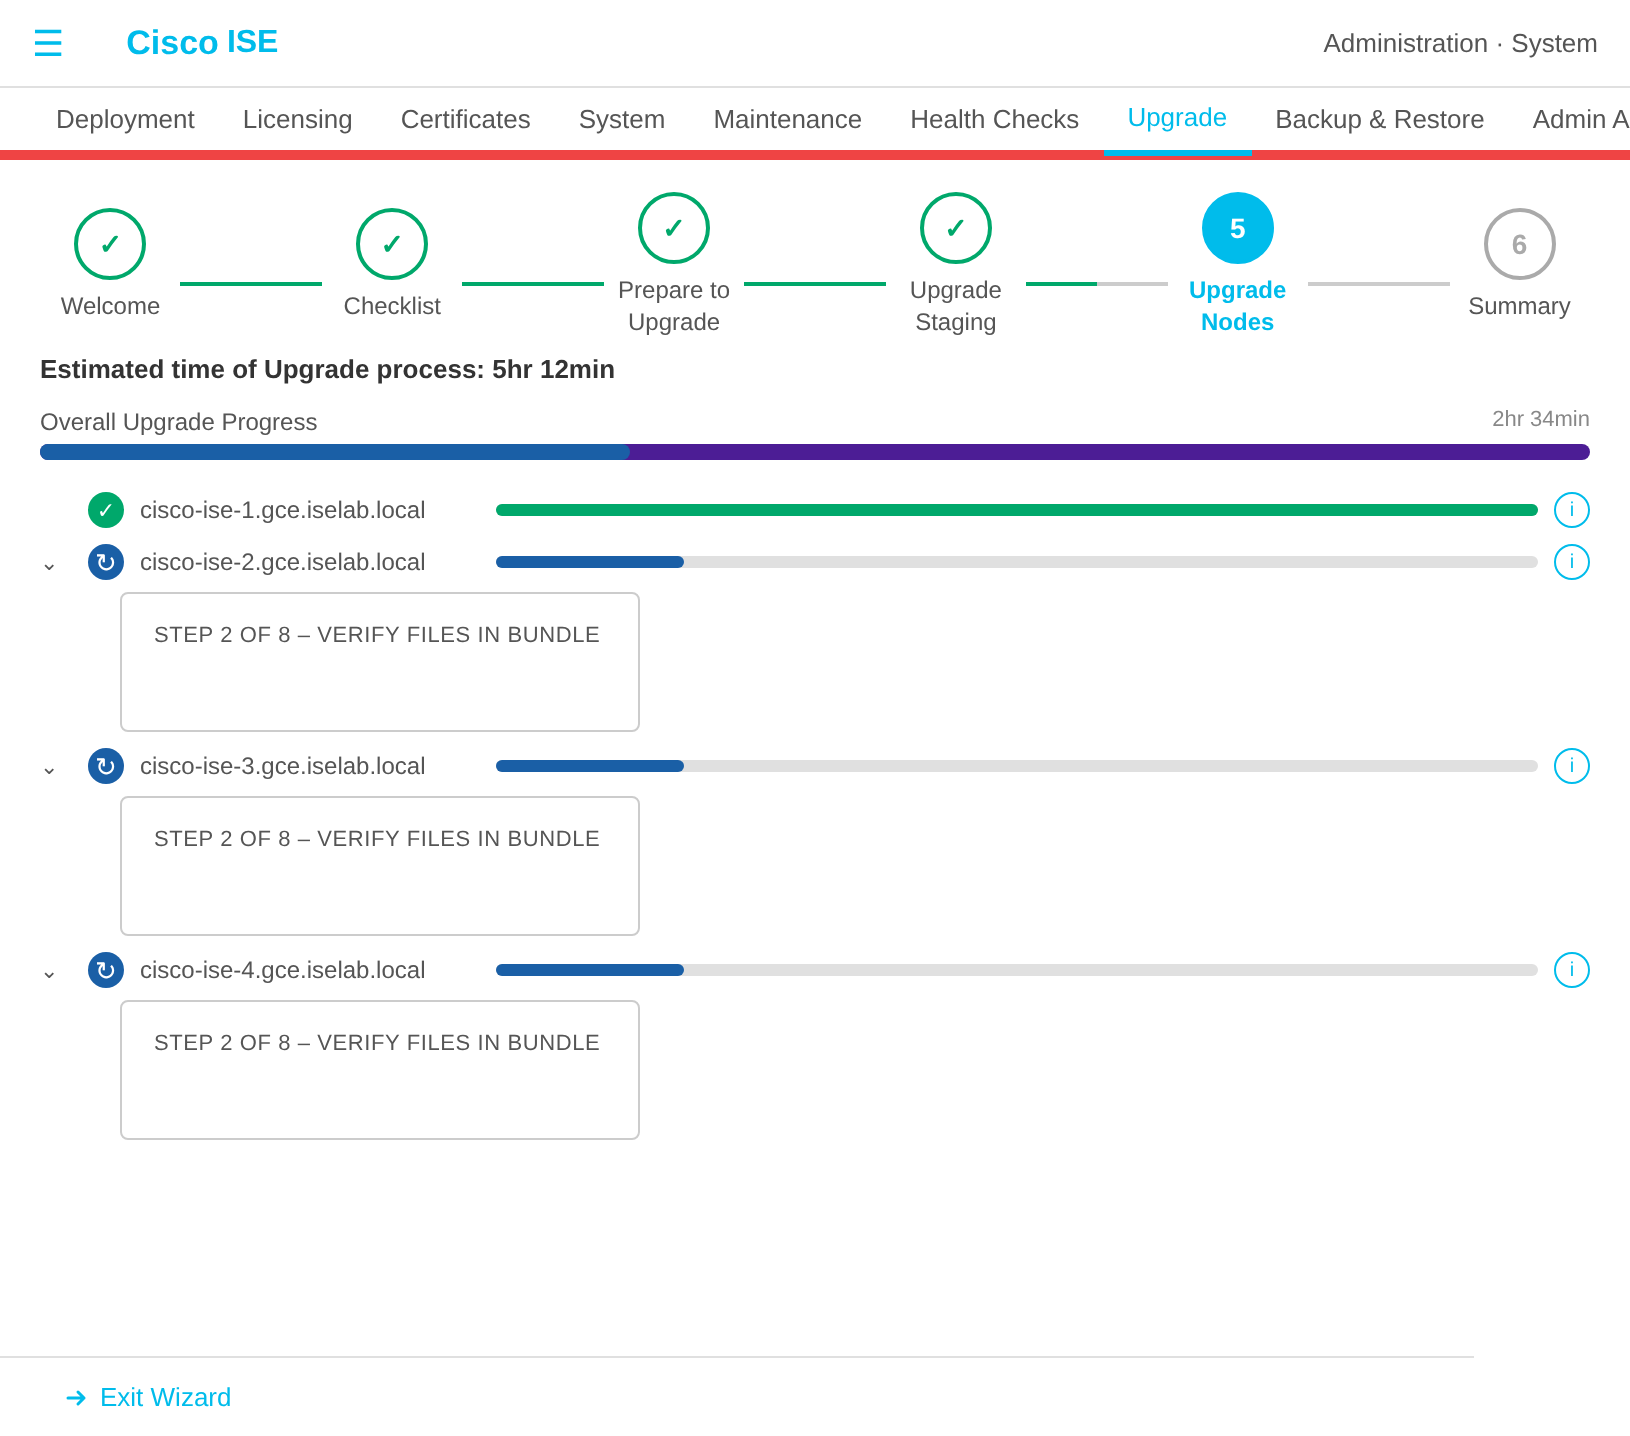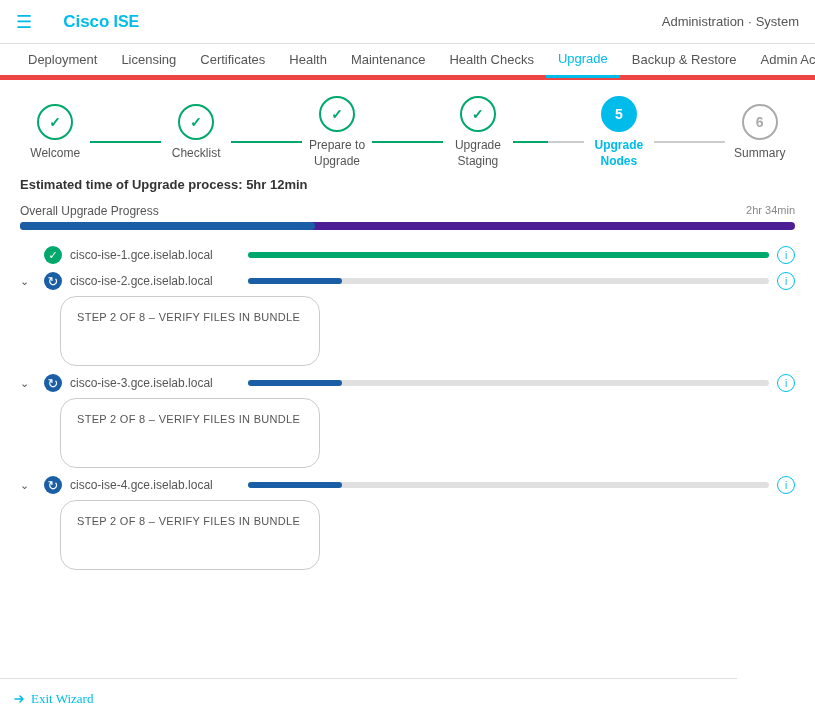--- a/index.html
+++ b/index.html
@@ -55,46 +55,46 @@
     .node-status-icon.green { background: #00a86b; color: #fff; }
     .node-status-icon.blue { background: #1a5fa6; color: #fff; }
     .node-label { font-size: 12px; color: #555; flex-shrink: 0; min-width: 170px; }
     .node-progress-container { flex: 1; background: #e0e0e0; height: 6px; border-radius: 3px; }
     .node-progress-fill { height: 6px; border-radius: 3px; }
     .node-progress-fill.green { background: #00a86b; width: 100%; }
     .node-progress-fill.blue { background: #1a5fa6; width: 18%; }
     .info-icon { flex-shrink: 0; width: 18px; height: 18px; border-radius: 50%; border: 1.5px solid #00bceb; color: #00bceb; display: flex; align-items: center; justify-content: center; font-size: 10px; cursor: pointer; }
 
     
-    .step-detail-box { border: 1px solid #ccc; border-radius: 16px; padding: 12px 16px; margin: 6px 12px 6px 40px; width: 260px; min-height: 70px; background: #fff; }
+    .step-detail-box { border: 1px solid #ccc; border-radius: 4px; padding: 12px 16px; margin: 6px 12px 6px 40px; width: 260px; min-height: 70px; background: #fff; }
     .step-detail-text { font-size: 11px; color: #555; letter-spacing: 0.3px; }
 
     
-    .footer { position: fixed; bottom: 0; left: 0; width: 737px; height: 40px; border-top: 1px solid #e0e0e0; display: flex; align-items: center; padding: 0 13px; background: #fff; font-family: Liberation Serif, serif; }
+    .footer { position: fixed; bottom: 0; left: 0; width: 737px; height: 40px; border-top: 1px solid #e0e0e0; display: flex; align-items: center; padding: 0 32px; background: #fff; }
     .exit-btn { color: #00bceb; font-size: 13px; cursor: pointer; display: flex; align-items: center; gap: 4px; }
   </style>
 </head>
 <body>
 
 <div class="topbar">
   <div class="topbar-left">
     <span class="hamburger">☰</span>
     <div class="cisco-logo">
       <span class="cisco-text">Cisco</span>
       <span class="ise-text">ISE</span>
     </div>
   </div>
   <div class="topbar-right">Administration · System</div>
 </div>
 
 <div class="navbar">
   <div class="nav-item">Deployment</div>
   <div class="nav-item">Licensing</div>
   <div class="nav-item">Certificates</div>
-  <div class="nav-item">Health</div>
+  <div class="nav-item">System</div>
   <div class="nav-item">Maintenance</div>
   <div class="nav-item">Health Checks</div>
   <div class="nav-item active">Upgrade</div>
   <div class="nav-item">Backup &amp; Restore</div>
   <div class="nav-item">Admin Access</div>
 
 </div>
 
 <div class="main">
 

